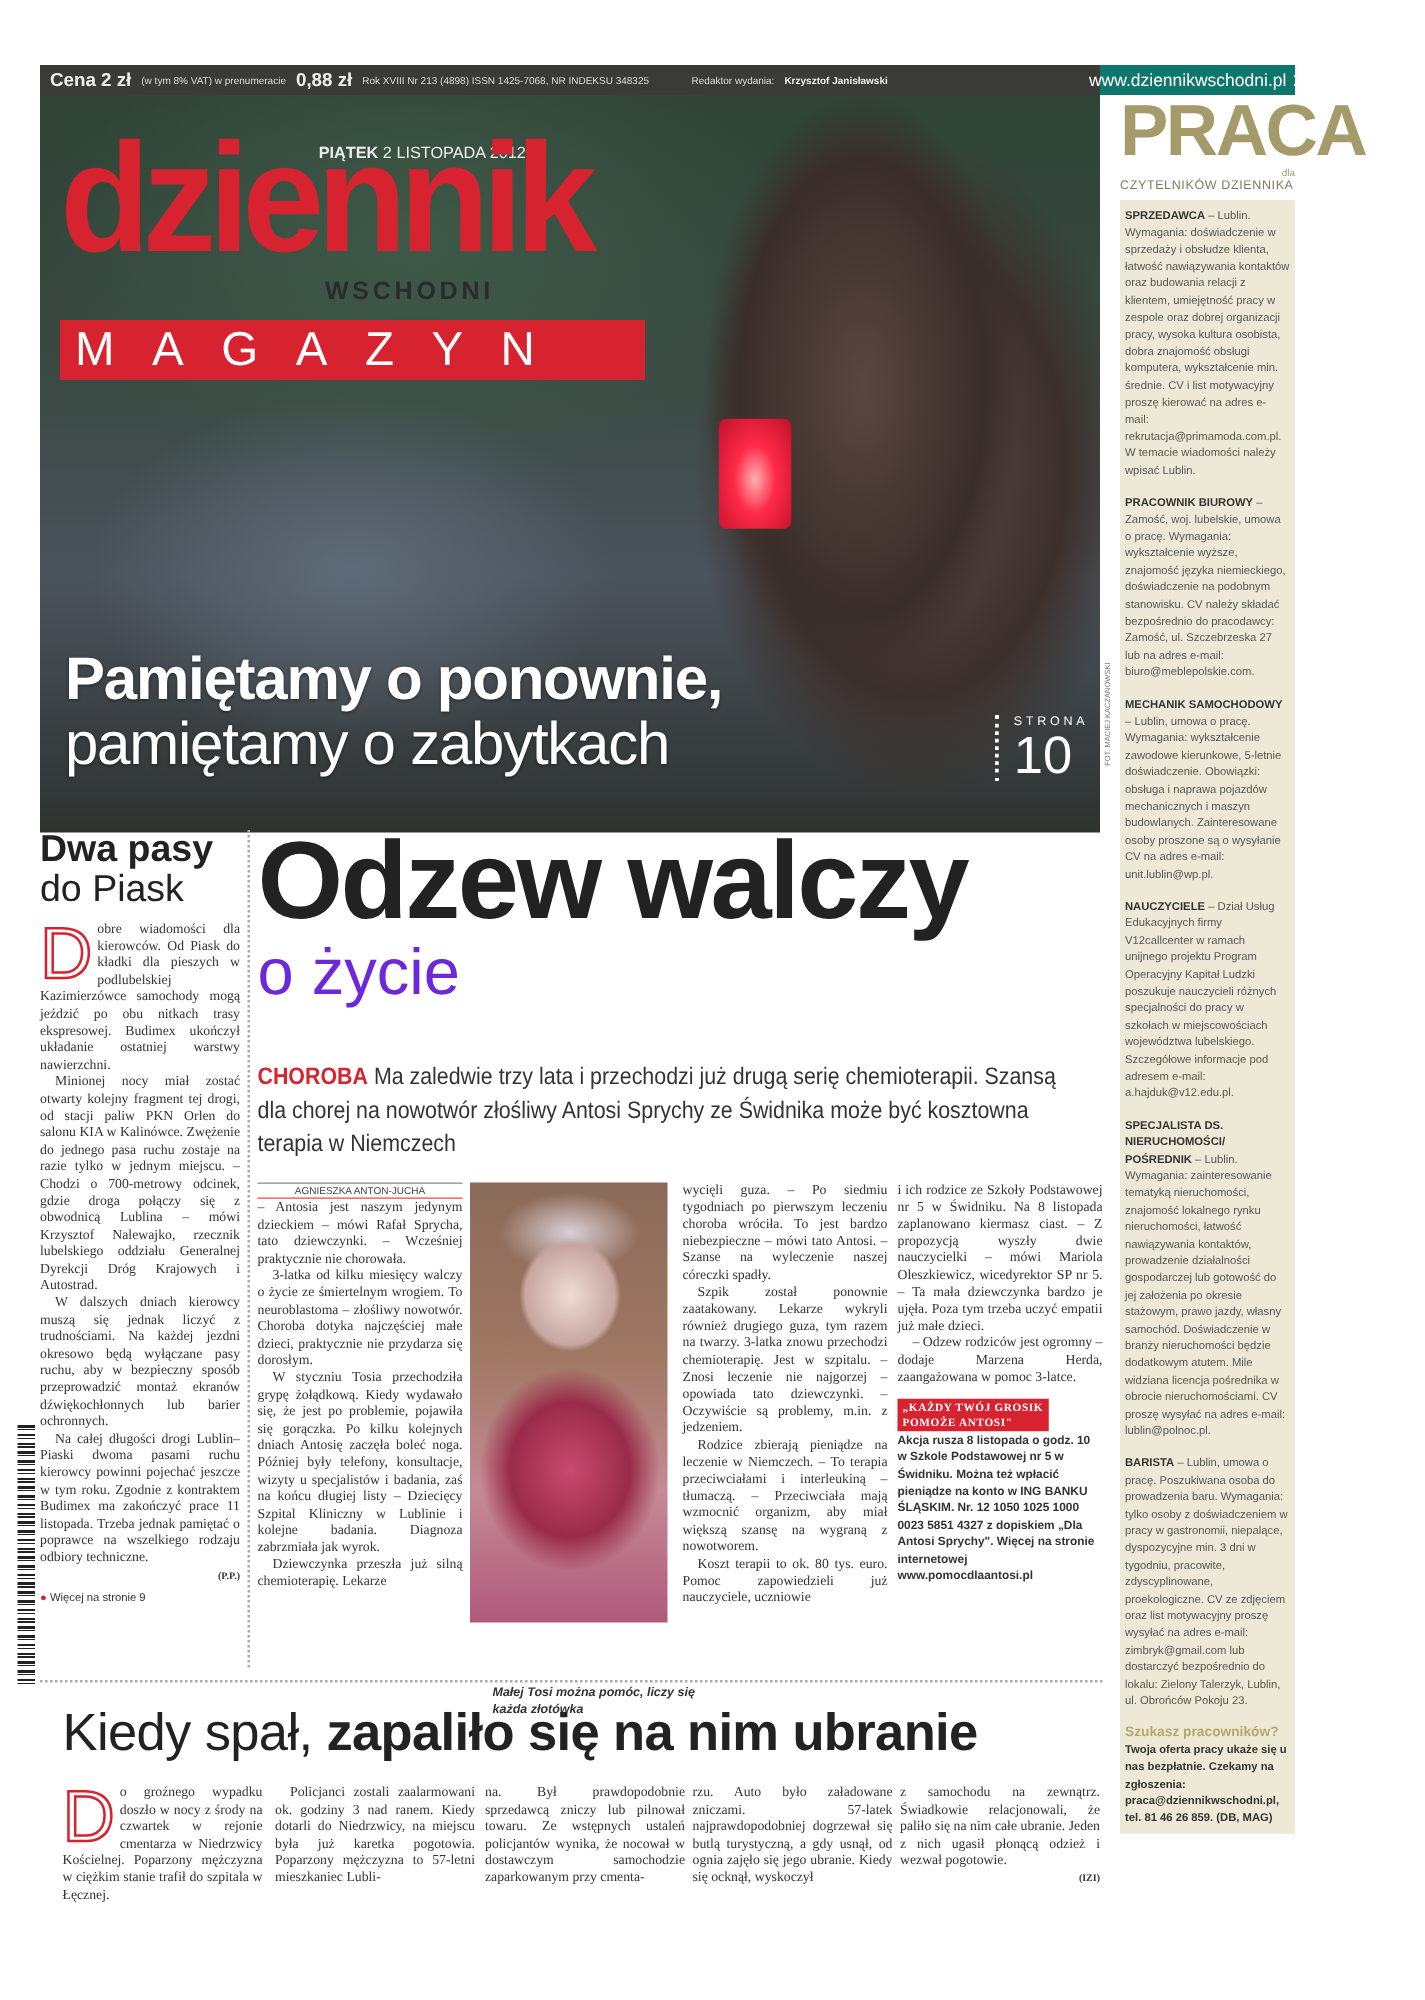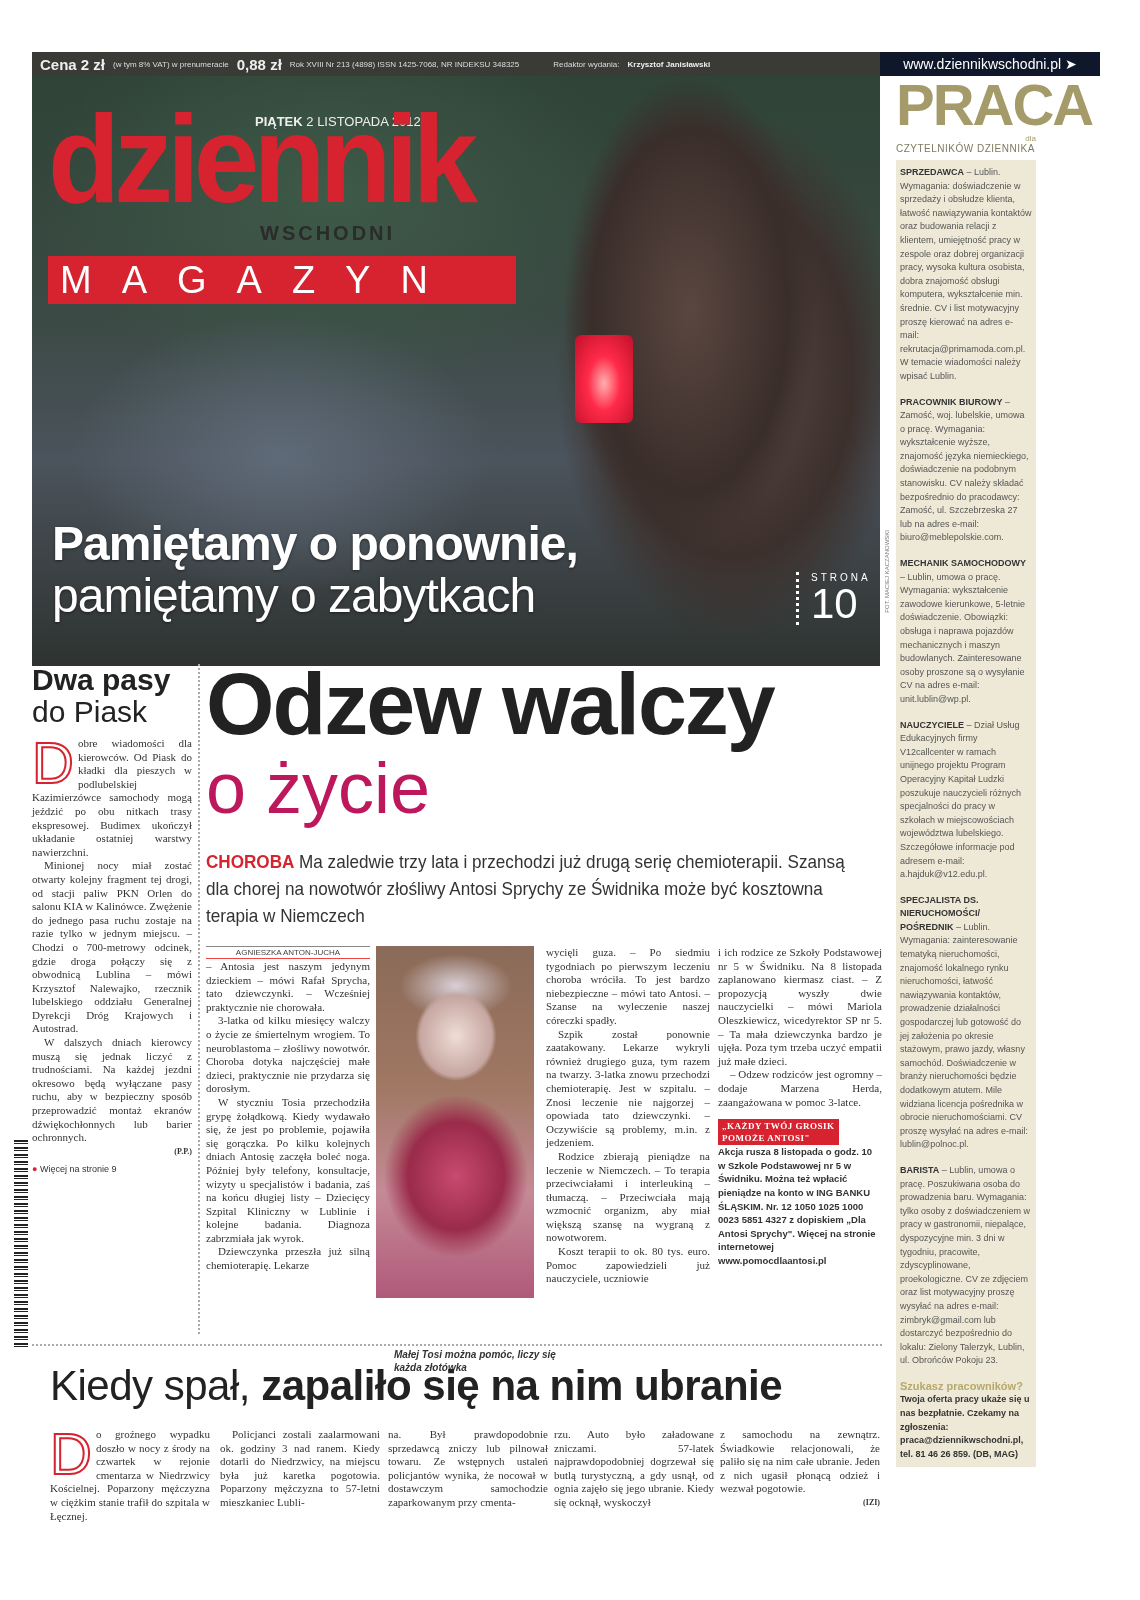--- a/index.html
+++ b/index.html
@@ -2,21 +2,21 @@
 <html><head>
 <meta charset="utf-8">
 <style>
   html,body{margin:0;padding:0;background:#fff;}
   body{width:1140px;height:1600px;position:relative;overflow:hidden;font-family:"Liberation Sans",sans-serif;color:#222;}
   .abs{position:absolute;}
   
   .topbar{left:32px;top:52px;width:848px;height:24px;background:#3a3b36;color:#eee;display:flex;align-items:center;gap:8px;padding-left:8px;box-sizing:border-box;font-size:9px;white-space:nowrap;}
   .topbar .big{font-size:15px;font-weight:bold;}
   .topbar .small{font-size:8px;color:#ddd;}
-  .url{left:880px;top:52px;width:220px;height:24px;background:#0f172a;color:#fff;font-size:14px;display:flex;align-items:center;justify-content:center;gap:4px;}
+  .url{left:880px;top:52px;width:156px;height:24px;background:#0f766e;color:#fff;font-size:14px;display:flex;align-items:center;justify-content:center;gap:4px;}
   
   .hero{left:32px;top:76px;width:848px;height:590px;overflow:hidden;
     background:
       radial-gradient(ellipse 90px 150px at 630px 270px, rgba(255,60,80,.55), transparent 70%),
       radial-gradient(ellipse 220px 330px at 700px 300px, #5c4a45 0%, #3c302c 55%, transparent 80%),
       radial-gradient(ellipse 300px 200px at 250px 380px, #5f6a78 0%, transparent 70%),
       radial-gradient(ellipse 400px 260px at 300px 120px, #3e5a48 0%, transparent 75%),
       linear-gradient(180deg,#2f4336 0%,#3b4a44 40%,#4b535c 65%,#2e3330 100%);}
   .figure{left:530px;top:30px;width:320px;height:560px;background:radial-gradient(ellipse 140px 260px at 160px 280px,#5a4640,#3a2e2a 70%,transparent 90%);}
   .candle{left:575px;top:335px;width:58px;height:88px;border-radius:6px;background:radial-gradient(ellipse at 50% 55%,#ffb0b0 0%,#ff2a48 40%,#c0102a 100%);}
@@ -47,21 +47,21 @@
   .lh2{font-size:30px;color:#222;line-height:1.05;}
   .body{font-family:"Liberation Serif",serif;font-size:11px;line-height:13.6px;color:#333;text-align:justify;}
   .body p{margin:0;text-indent:12px;}
   .body p.first{text-indent:0;}
   .drop{float:left;font-family:"Liberation Sans",sans-serif;font-size:58px;line-height:48px;color:#fff;-webkit-text-stroke:2px #d7232f;margin:2px 4px 0 0;}
   .more{font-size:9px;font-weight:normal;color:#333;margin-top:6px;}
   .more .dot{color:#d7232f;}
   .vsep{left:198px;top:664px;height:670px;border-left:2px dotted #aaa;}
   
   .main-h1{left:206px;top:660px;font-size:88px;font-weight:bold;color:#222;line-height:1;letter-spacing:-2px;}
-  .main-h2{left:206px;top:752px;font-size:72px;color:#be185d;line-height:1;}
+  .main-h2{left:206px;top:752px;font-size:52px;color:#6d28d9;line-height:1;}
   .lead{left:206px;top:848px;width:660px;font-size:19px;line-height:27px;color:#333;transform:scaleX(.9);transform-origin:left;width:730px;}
   .lead .kicker{color:#d7232f;font-weight:bold;}
   .byline{left:206px;top:946px;width:164px;border-top:1px solid #888;border-bottom:1px solid #ef4444;font-size:8px;text-align:center;color:#444;padding:1px 0;}
   .col{top:960px;width:164px;}
   .col1{left:206px;}
   .col3{left:546px;top:946px;}
   .col4{left:718px;top:946px;}
   .photo{left:376px;top:946px;width:158px;height:352px;background:
       radial-gradient(ellipse 45px 50px at 80px 90px,#efdcd6 0%,#c6a6a0 80%,transparent 90%),
       radial-gradient(ellipse 70px 40px at 80px 40px,#d9cfd6,transparent 80%),
@@ -128,20 +128,21 @@
 <div class="abs barcode"></div>
 
 <div class="abs left-col">
   <div class="lh1">Dwa pasy</div>
   <div class="lh2">do Piask</div>
   <div class="body" style="margin-top:10px">
     <span class="drop">D</span>
     <p class="first">obre wiadomości dla kierowców. Od Piask do kładki dla pieszych w podlubelskiej Kazimierzówce samochody mogą jeździć po obu nitkach trasy ekspresowej. Budimex ukończył układanie ostatniej warstwy nawierzchni.</p>
     <p>Minionej nocy miał zostać otwarty kolejny fragment tej drogi, od stacji paliw PKN Orlen do salonu KIA w Kalinówce. Zwężenie do jednego pasa ruchu zostaje na razie tylko w jednym miejscu. – Chodzi o 700-metrowy odcinek, gdzie droga połączy się z obwodnicą Lublina – mówi Krzysztof Nalewajko, rzecznik lubelskiego oddziału Generalnej Dyrekcji Dróg Krajowych i Autostrad.</p>
     <p>W dalszych dniach kierowcy muszą się jednak liczyć z trudnościami. Na każdej jezdni okresowo będą wyłączane pasy ruchu, aby w bezpieczny sposób przeprowadzić montaż ekranów dźwiękochłonnych lub barier ochronnych.</p>
+    <p>Na całej długości drogi Lublin–Piaski dwoma pasami ruchu kierowcy powinni pojechać jeszcze w tym roku. Zgodnie z kontraktem Budimex ma zakończyć prace 11 listopada. Trzeba jednak pamiętać o poprawce na wszelkiego rodzaju odbiory techniczne.</p>
     <div class="sig">(P.P.)</div>
   </div>
   <div class="more"><span class="dot">●</span> <span>Więcej na stronie 9</span></div>
 </div>
 <div class="abs vsep"></div>
 
 <div class="abs main-h1">Odzew walczy</div>
 <div class="abs main-h2">o życie</div>
 <div class="abs lead"><span class="kicker">CHOROBA</span><span> Ma zaledwie trzy lata i przechodzi już drugą serię chemioterapii. Szansą dla chorej na nowotwór złośliwy Antosi Sprychy ze Świdnika może być kosztowna terapia w Niemczech</span></div>
 <div class="abs byline">AGNIESZKA ANTON-JUCHA</div>

